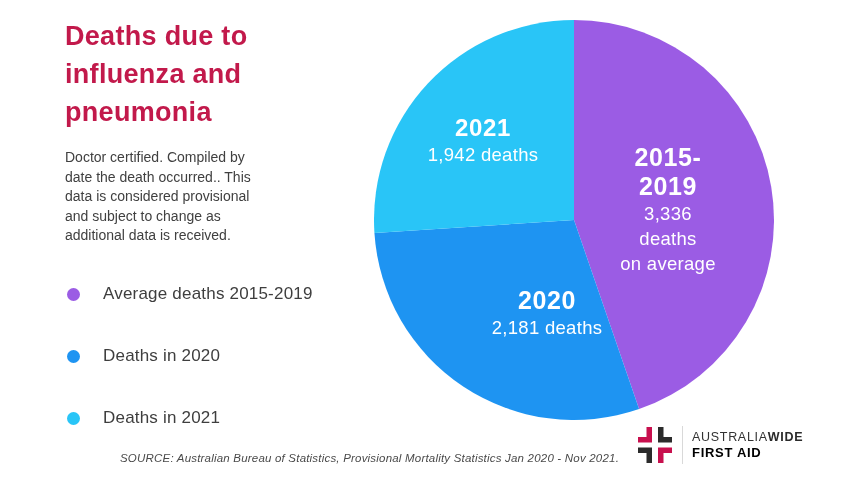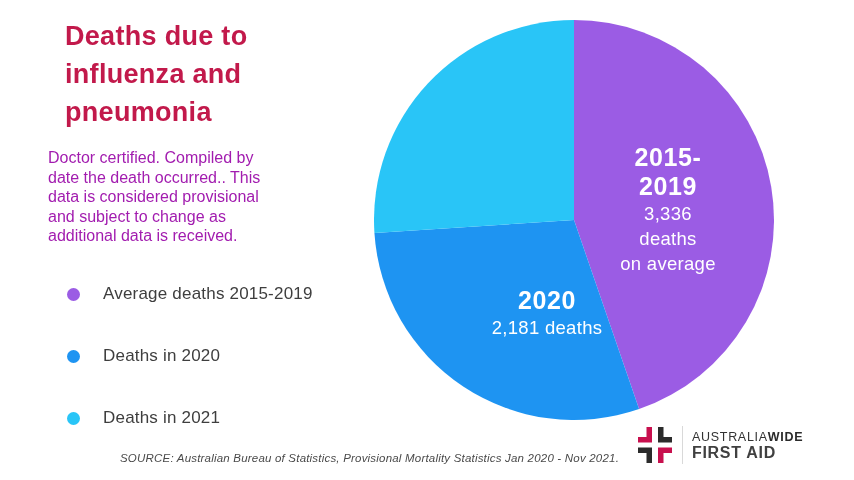--- a/index.html
+++ b/index.html
@@ -3,22 +3,22 @@
 <meta charset="utf-8">
 <style>
   html,body{margin:0;padding:0;background:#fff;}
   body{font-family:"Liberation Sans", sans-serif;}
   .canvas{position:relative;width:854px;height:480px;background:#ffffff;overflow:hidden;}
 
   .title{position:absolute;left:65px;top:17px;width:300px;
          font-size:27px;font-weight:700;color:#C2194B;line-height:38px;
          letter-spacing:0.3px;white-space:pre-line;margin:0;}
 
-  .description{position:absolute;left:48px;top:148px;width:270px;
-         font-size:16px;line-height:19.5px;color:#a21caf;
+  .description{position:absolute;left:65px;top:148px;width:270px;
+         font-size:14px;line-height:19.5px;color:#404040;
          white-space:pre-line;margin:0;}
 
   .legend{position:absolute;left:67px;top:284px;display:flex;flex-direction:column;gap:42px;}
   .legend-row{display:flex;align-items:center;}
   .legend-dot{width:13px;height:13px;border-radius:50%;flex:0 0 auto;}
   .legend-label{margin-left:23px;font-size:17px;color:#3E3E3E;letter-spacing:0.2px;}
 
   .pie-wrap{position:absolute;left:374px;top:20px;width:400px;height:400px;}
   .pie-wrap svg{position:absolute;left:0;top:0;}
   .pie-label{position:absolute;transform:translate(-50%,-50%);text-align:center;color:#ffffff;}
@@ -30,21 +30,21 @@
   .pie-label-cyan .pie-year{font-size:24px;}
 
   .source{position:absolute;left:120px;top:452px;width:550px;
           font-size:11.5px;font-style:italic;color:#4A4A4A;letter-spacing:0.2px;}
 
   .logo{position:absolute;left:638px;top:426px;display:flex;align-items:center;}
   .logo-cross{width:34px;height:36px;display:block;}
   .logo-divider{width:1px;height:38px;background:#D9D9D9;margin-left:10px;margin-right:9px;}
   .logo-line1{font-size:12.5px;color:#333333;letter-spacing:0.7px;line-height:13px;text-align:right;}
   .logo-line1 b{font-weight:700;color:#2B2B2B;}
-  .logo-line2{font-size:16px;font-weight:700;color:#404040;letter-spacing:0.7px;line-height:12px;margin-top:3px;}
+  .logo-line2{font-size:13px;font-weight:700;color:#000000;letter-spacing:0.7px;line-height:12px;margin-top:3px;}
 </style>
 </head>
 <body>
 
 <div class="canvas">
 
   <h1 class="title">Deaths due to
 influenza and
 pneumonia</h1>
 
@@ -78,20 +78,24 @@
 
     <div class="pie-label pie-label-purple">
       <span class="pie-year">2015-2019</span>
       <span class="pie-sub">3,336 deaths
 on average</span>
     </div>
     <div class="pie-label pie-label-blue">
       <span class="pie-year">2020</span>
       <span class="pie-sub">2,181 deaths</span>
     </div>
+    <div class="pie-label pie-label-cyan">
+      <span class="pie-year">2021</span>
+      <span class="pie-sub">1,942 deaths</span>
+    </div>
   </div>
 
   <div class="source">SOURCE: Australian Bureau of Statistics, Provisional Mortality Statistics Jan 2020 - Nov 2021.</div>
 
   <div class="logo">
     <svg class="logo-cross" viewBox="0 0 34 36">
       <path d="M0,10 H8.5 V0 H14 V15.5 H0 Z" fill="#C8104E"></path>
       <path d="M20,15.5 V0 H25.5 V10 H34 V15.5 Z" fill="#2B2B2B"></path>
       <path d="M0,20.5 H14 V36 H8.5 V26 H0 Z" fill="#2B2B2B"></path>
       <path d="M20,20.5 H34 V26 H25.5 V36 H20 Z" fill="#C8104E"></path>

